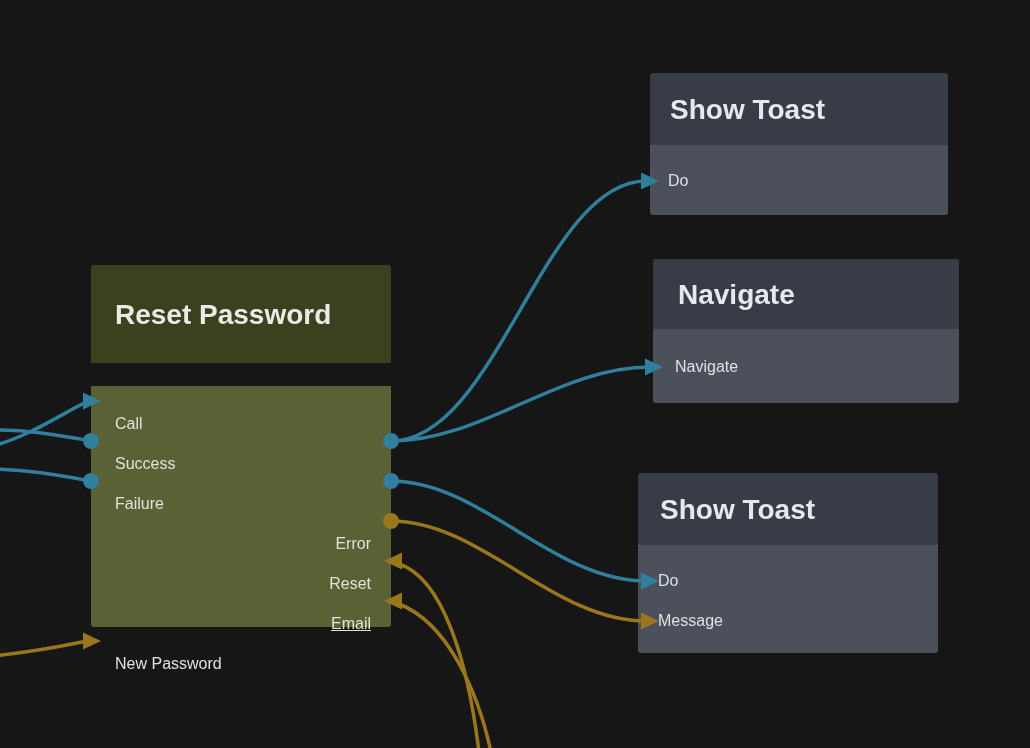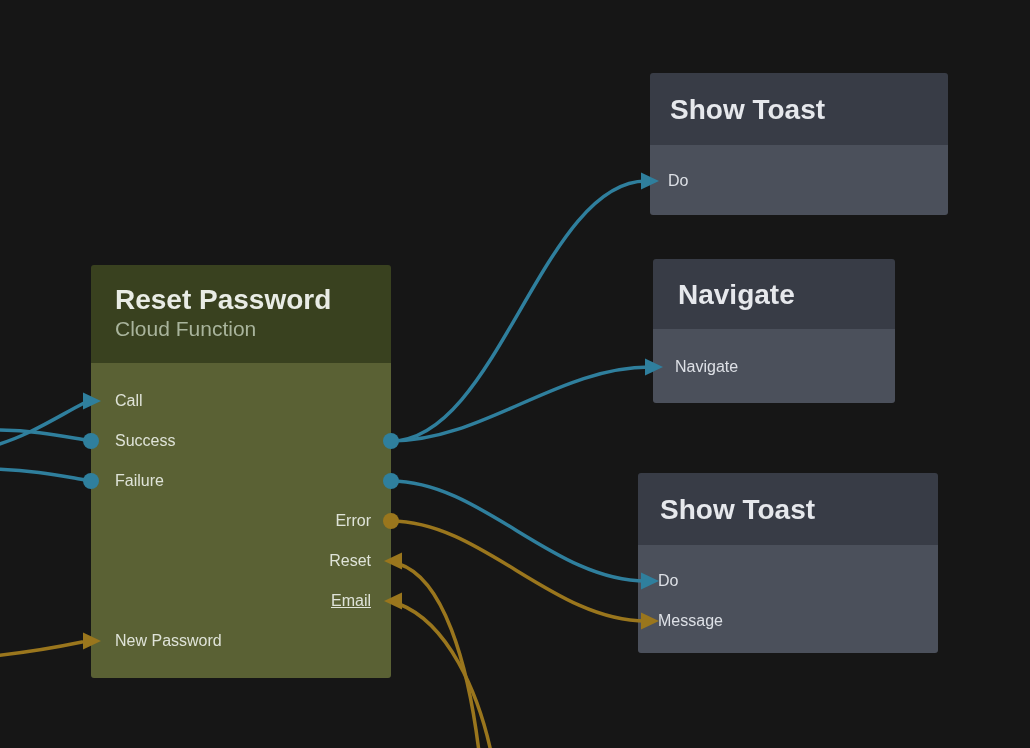--- a/index.html
+++ b/index.html
@@ -33,28 +33,28 @@
   .gray .title{color:var(--gray-title);}
   .port{
     position:absolute;font-size:16px;line-height:26px;
     color:var(--port-label);white-space:nowrap;
   }
   .gray .port{color:var(--gray-port-label);}
   .port.right{text-align:right;}
   
   .node-green{left:91px;top:265px;width:300px;}
   .node-green .header{height:98px;padding-left:24px;background:var(--green-header);}
-  .node-green .body{height:315px;background:var(--green-body);}
+  .node-green .body{height:241px;background:var(--green-body);margin-top:23px;}
   
   .gray .header{background:var(--gray-header);}
   .gray .body{background:var(--gray-body);}
   .node-toast-top{left:650px;top:73px;width:298px;}
   .node-toast-top .header{height:72px;padding-left:20px;}
   .node-toast-top .body{height:70px;}
-  .node-navigate{left:653px;top:259px;width:242px;}
+  .node-navigate{left:653px;top:259px;width:306px;}
   .node-navigate .header{height:70px;padding-left:25px;}
   .node-navigate .body{height:74px;}
   .node-toast-bottom{left:638px;top:473px;width:300px;}
   .node-toast-bottom .header{height:72px;padding-left:22px;}
   .node-toast-bottom .body{height:108px;}
   
   svg.wires{position:absolute;left:0;top:0;z-index:2;pointer-events:none;}
   .wire{fill:none;stroke-width:3.5px;stroke-linecap:round;}
   .wire-exec{stroke:var(--exec);}
   .wire-data{stroke:var(--data);}
@@ -62,21 +62,20 @@
   .pin-data{fill:var(--data);}
 </style>
 </head>
 <body>
 
 <div class="canvas">
 
   <div class="node node-green">
     <div class="header">
       <div class="title">Reset Password</div>
-      <div class="subtitle">Cloud Function</div>
     </div>
     <div class="body">
       <div class="port" style="left:24px;top:25px;">Call</div>
       <div class="port" style="left:24px;top:65px;">Success</div>
       <div class="port" style="left:24px;top:105px;">Failure</div>
       <div class="port right" style="right:20px;top:145px;">Error</div>
       <div class="port right" style="right:20px;top:185px;">Reset</div>
       <div class="port right" style="right:20px;top:225px;text-decoration:underline;">Email</div>
       <div class="port" style="left:24px;top:265px;">New Password</div>
     </div>

